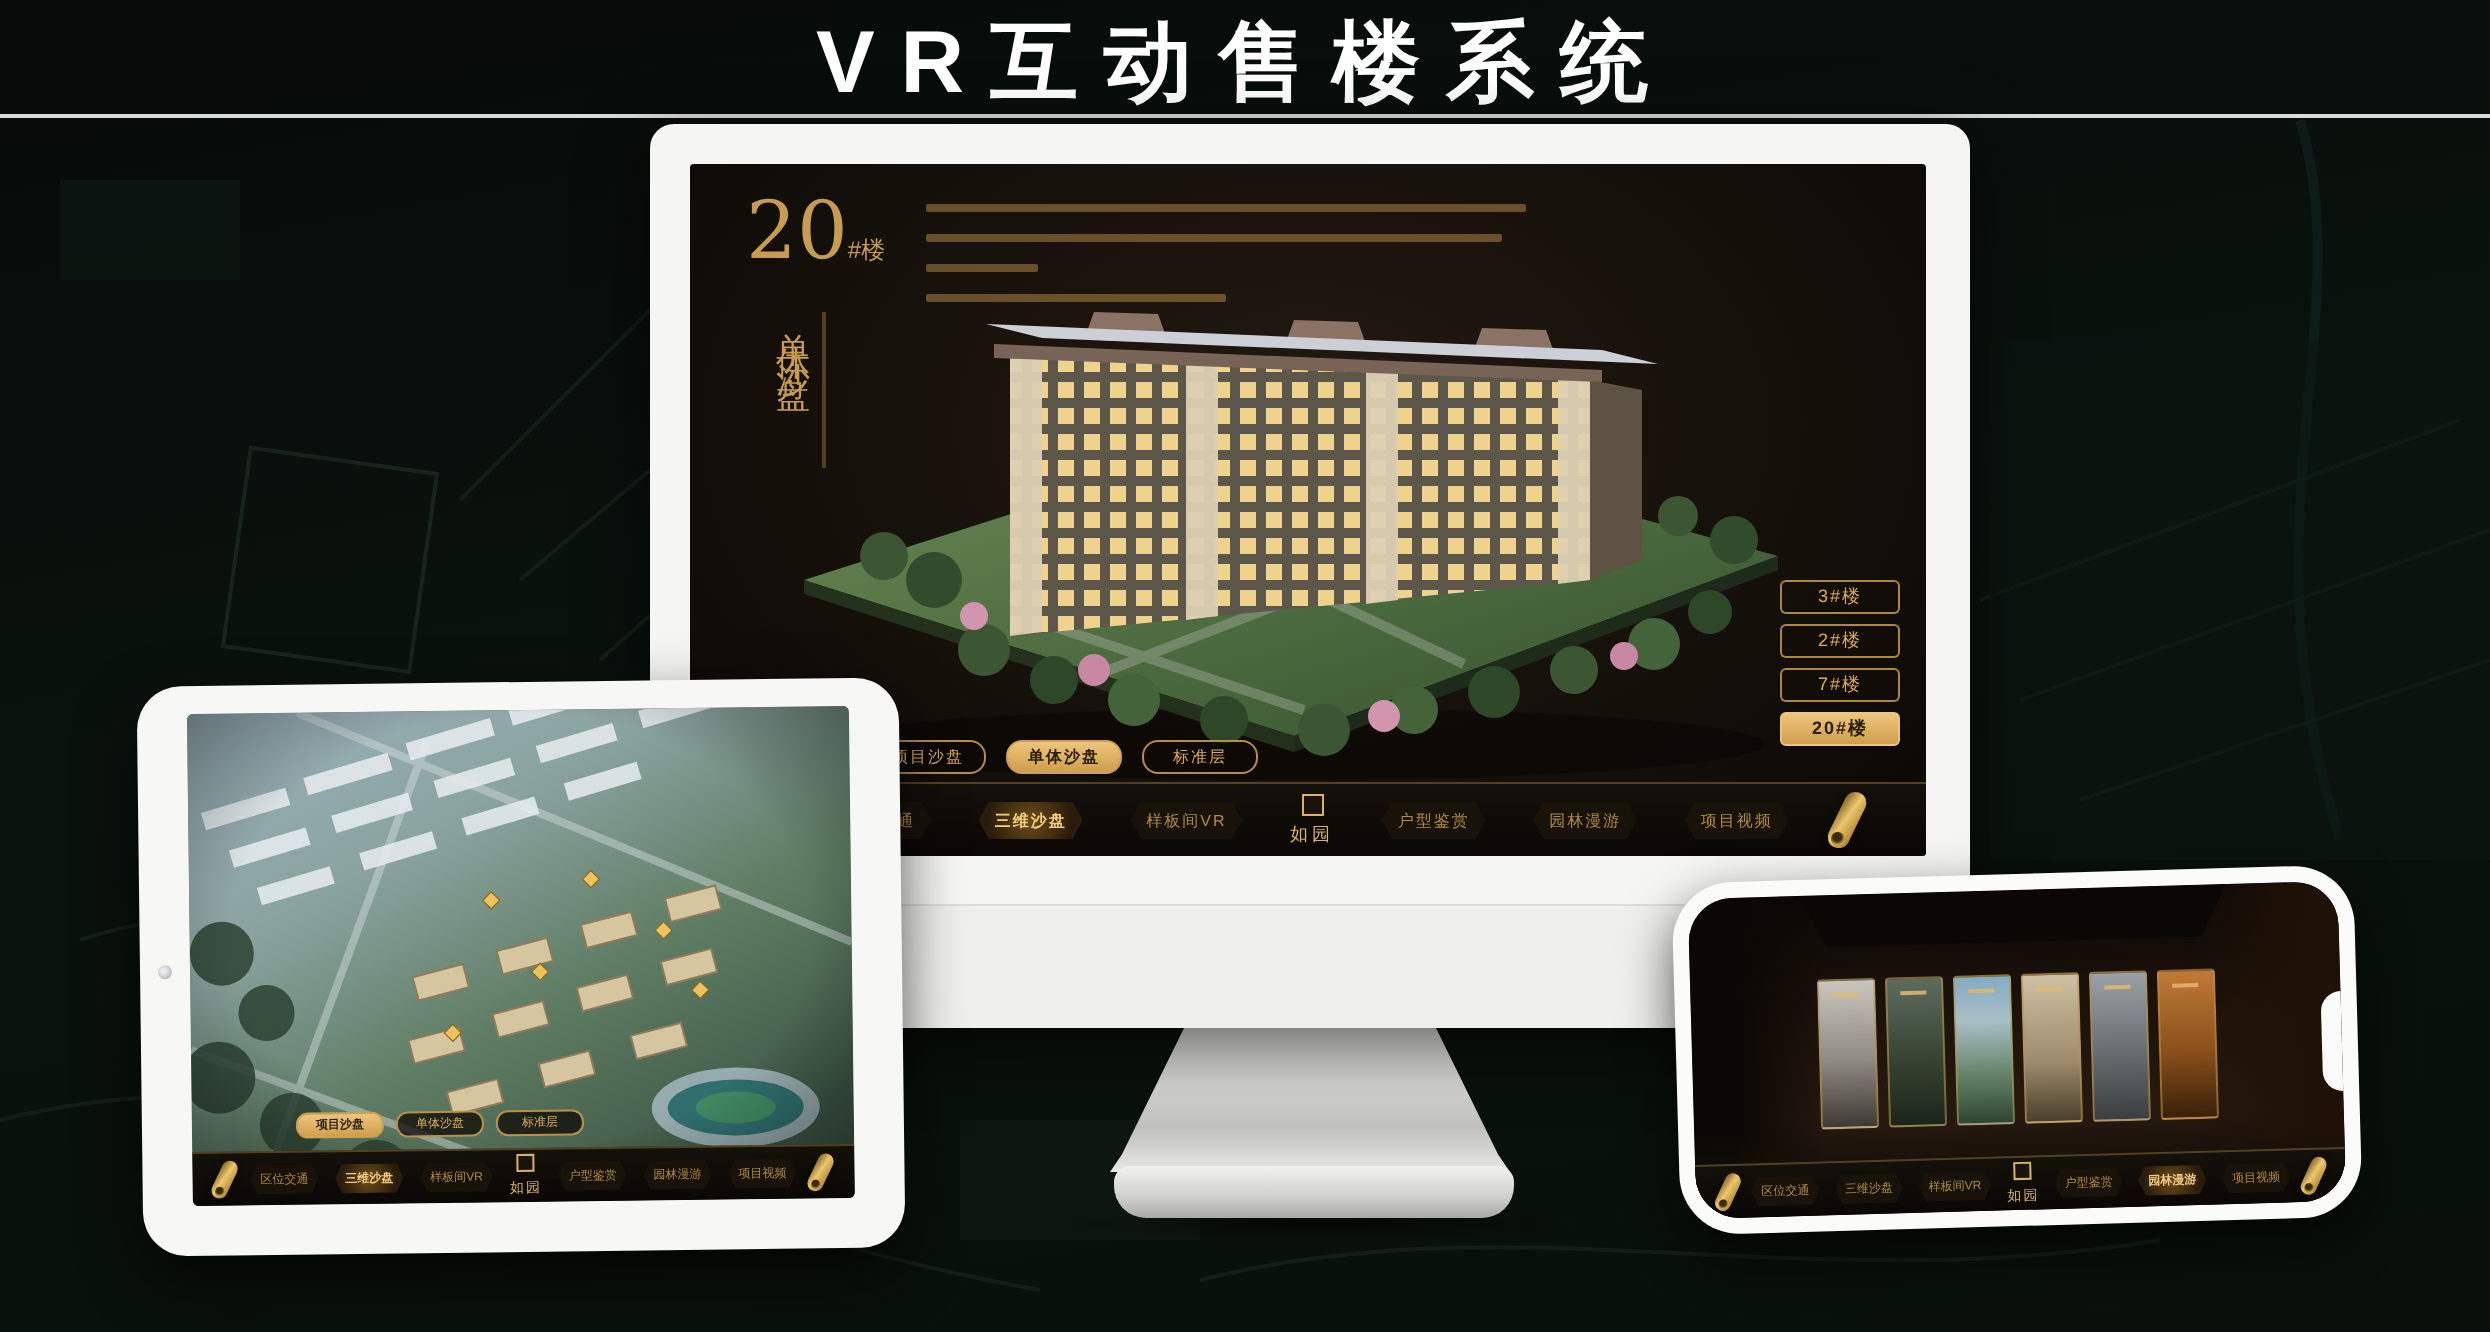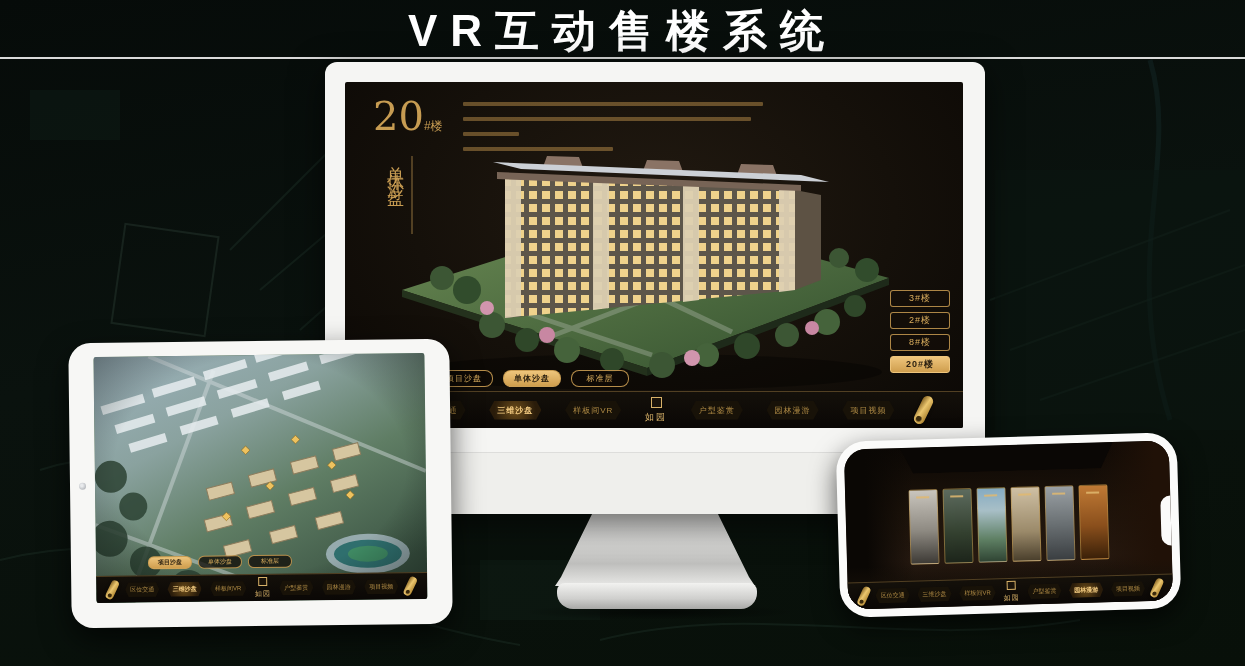--- a/index.html
+++ b/index.html
@@ -211,21 +211,21 @@
           <circle cx="150" cy="185" r="8" fill="#c887a2"></circle>
             <circle cx="295" cy="208" r="8" fill="#d195ad"></circle>
           <circle cx="415" cy="178" r="7" fill="#c887a2"></circle>
             <circle cx="90" cy="158" r="7" fill="#d195ad"></circle>
         </g>
       </svg>
 
       <div class="floor-btns">
         <div class="floor-btn">3#楼</div>
         <div class="floor-btn">2#楼</div>
-        <div class="floor-btn">8#楼</div>
+        <div class="floor-btn">7#楼</div>
         <div class="floor-btn active">20#楼</div>
       </div>
 
       <div class="view-tabs">
         <div class="view-tab">项目沙盘</div>
         <div class="view-tab active">单体沙盘</div>
         <div class="view-tab">标准层</div>
       </div>
 
       <div class="gold-nav">

